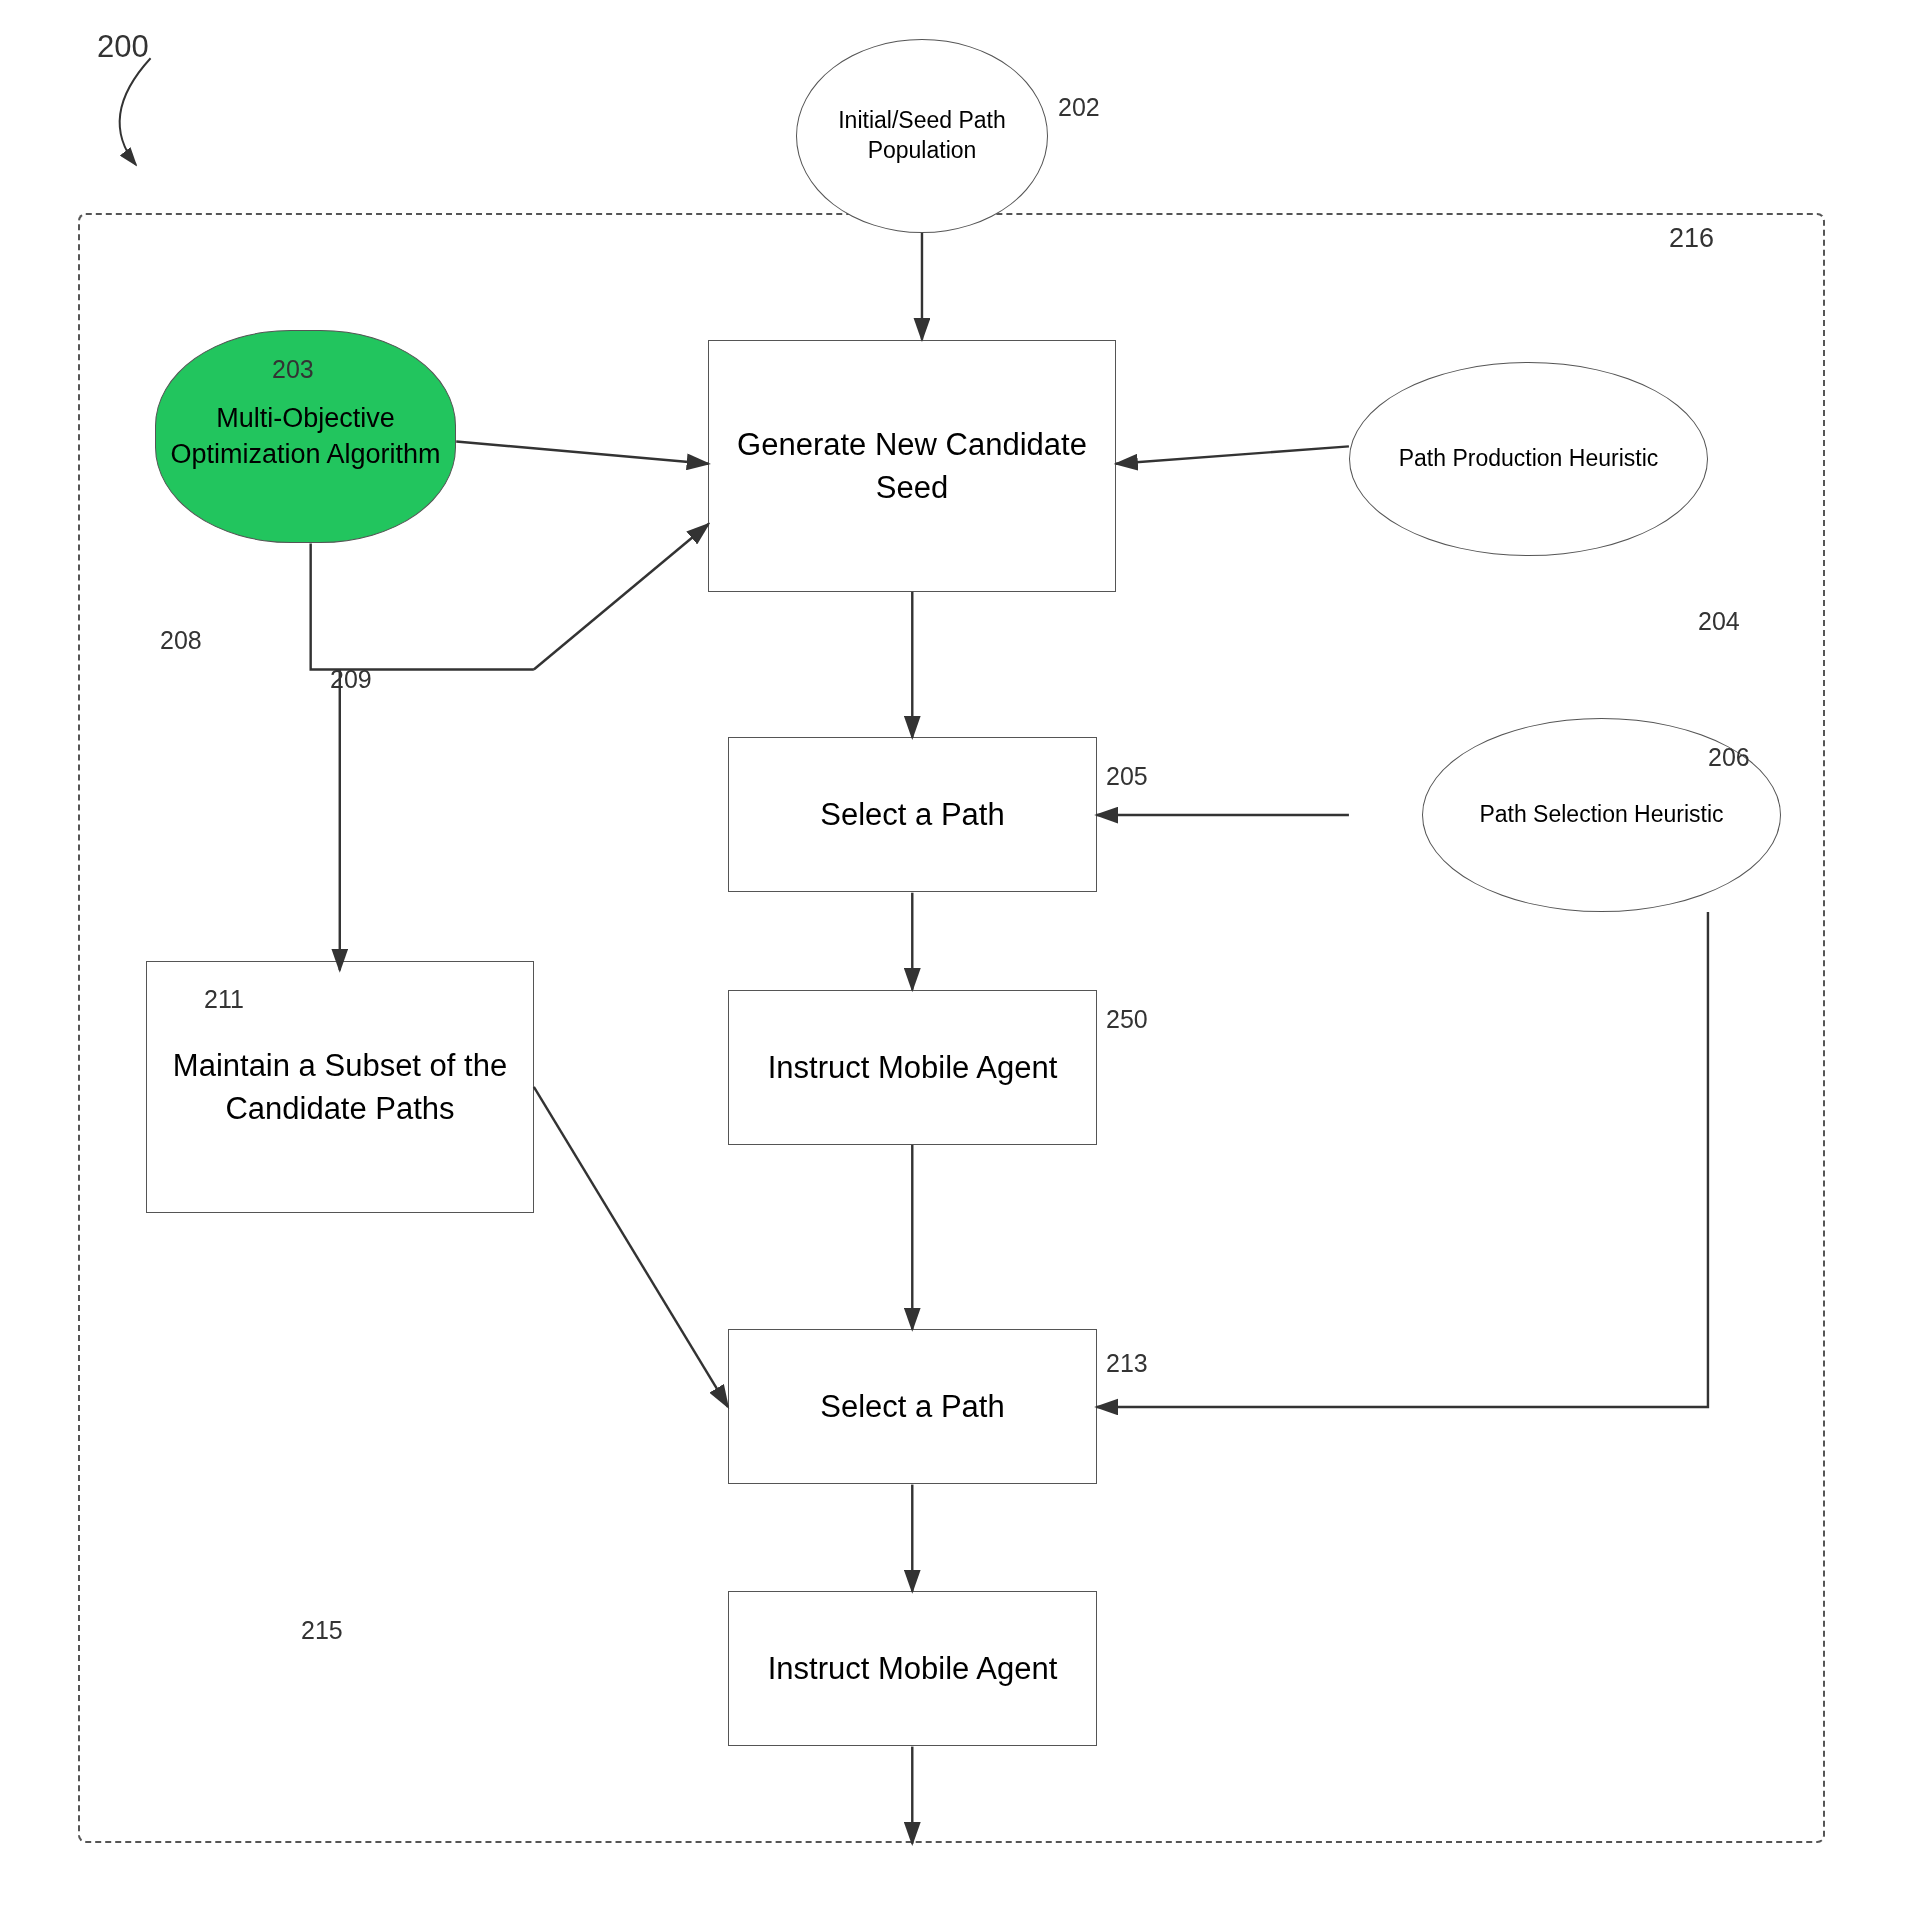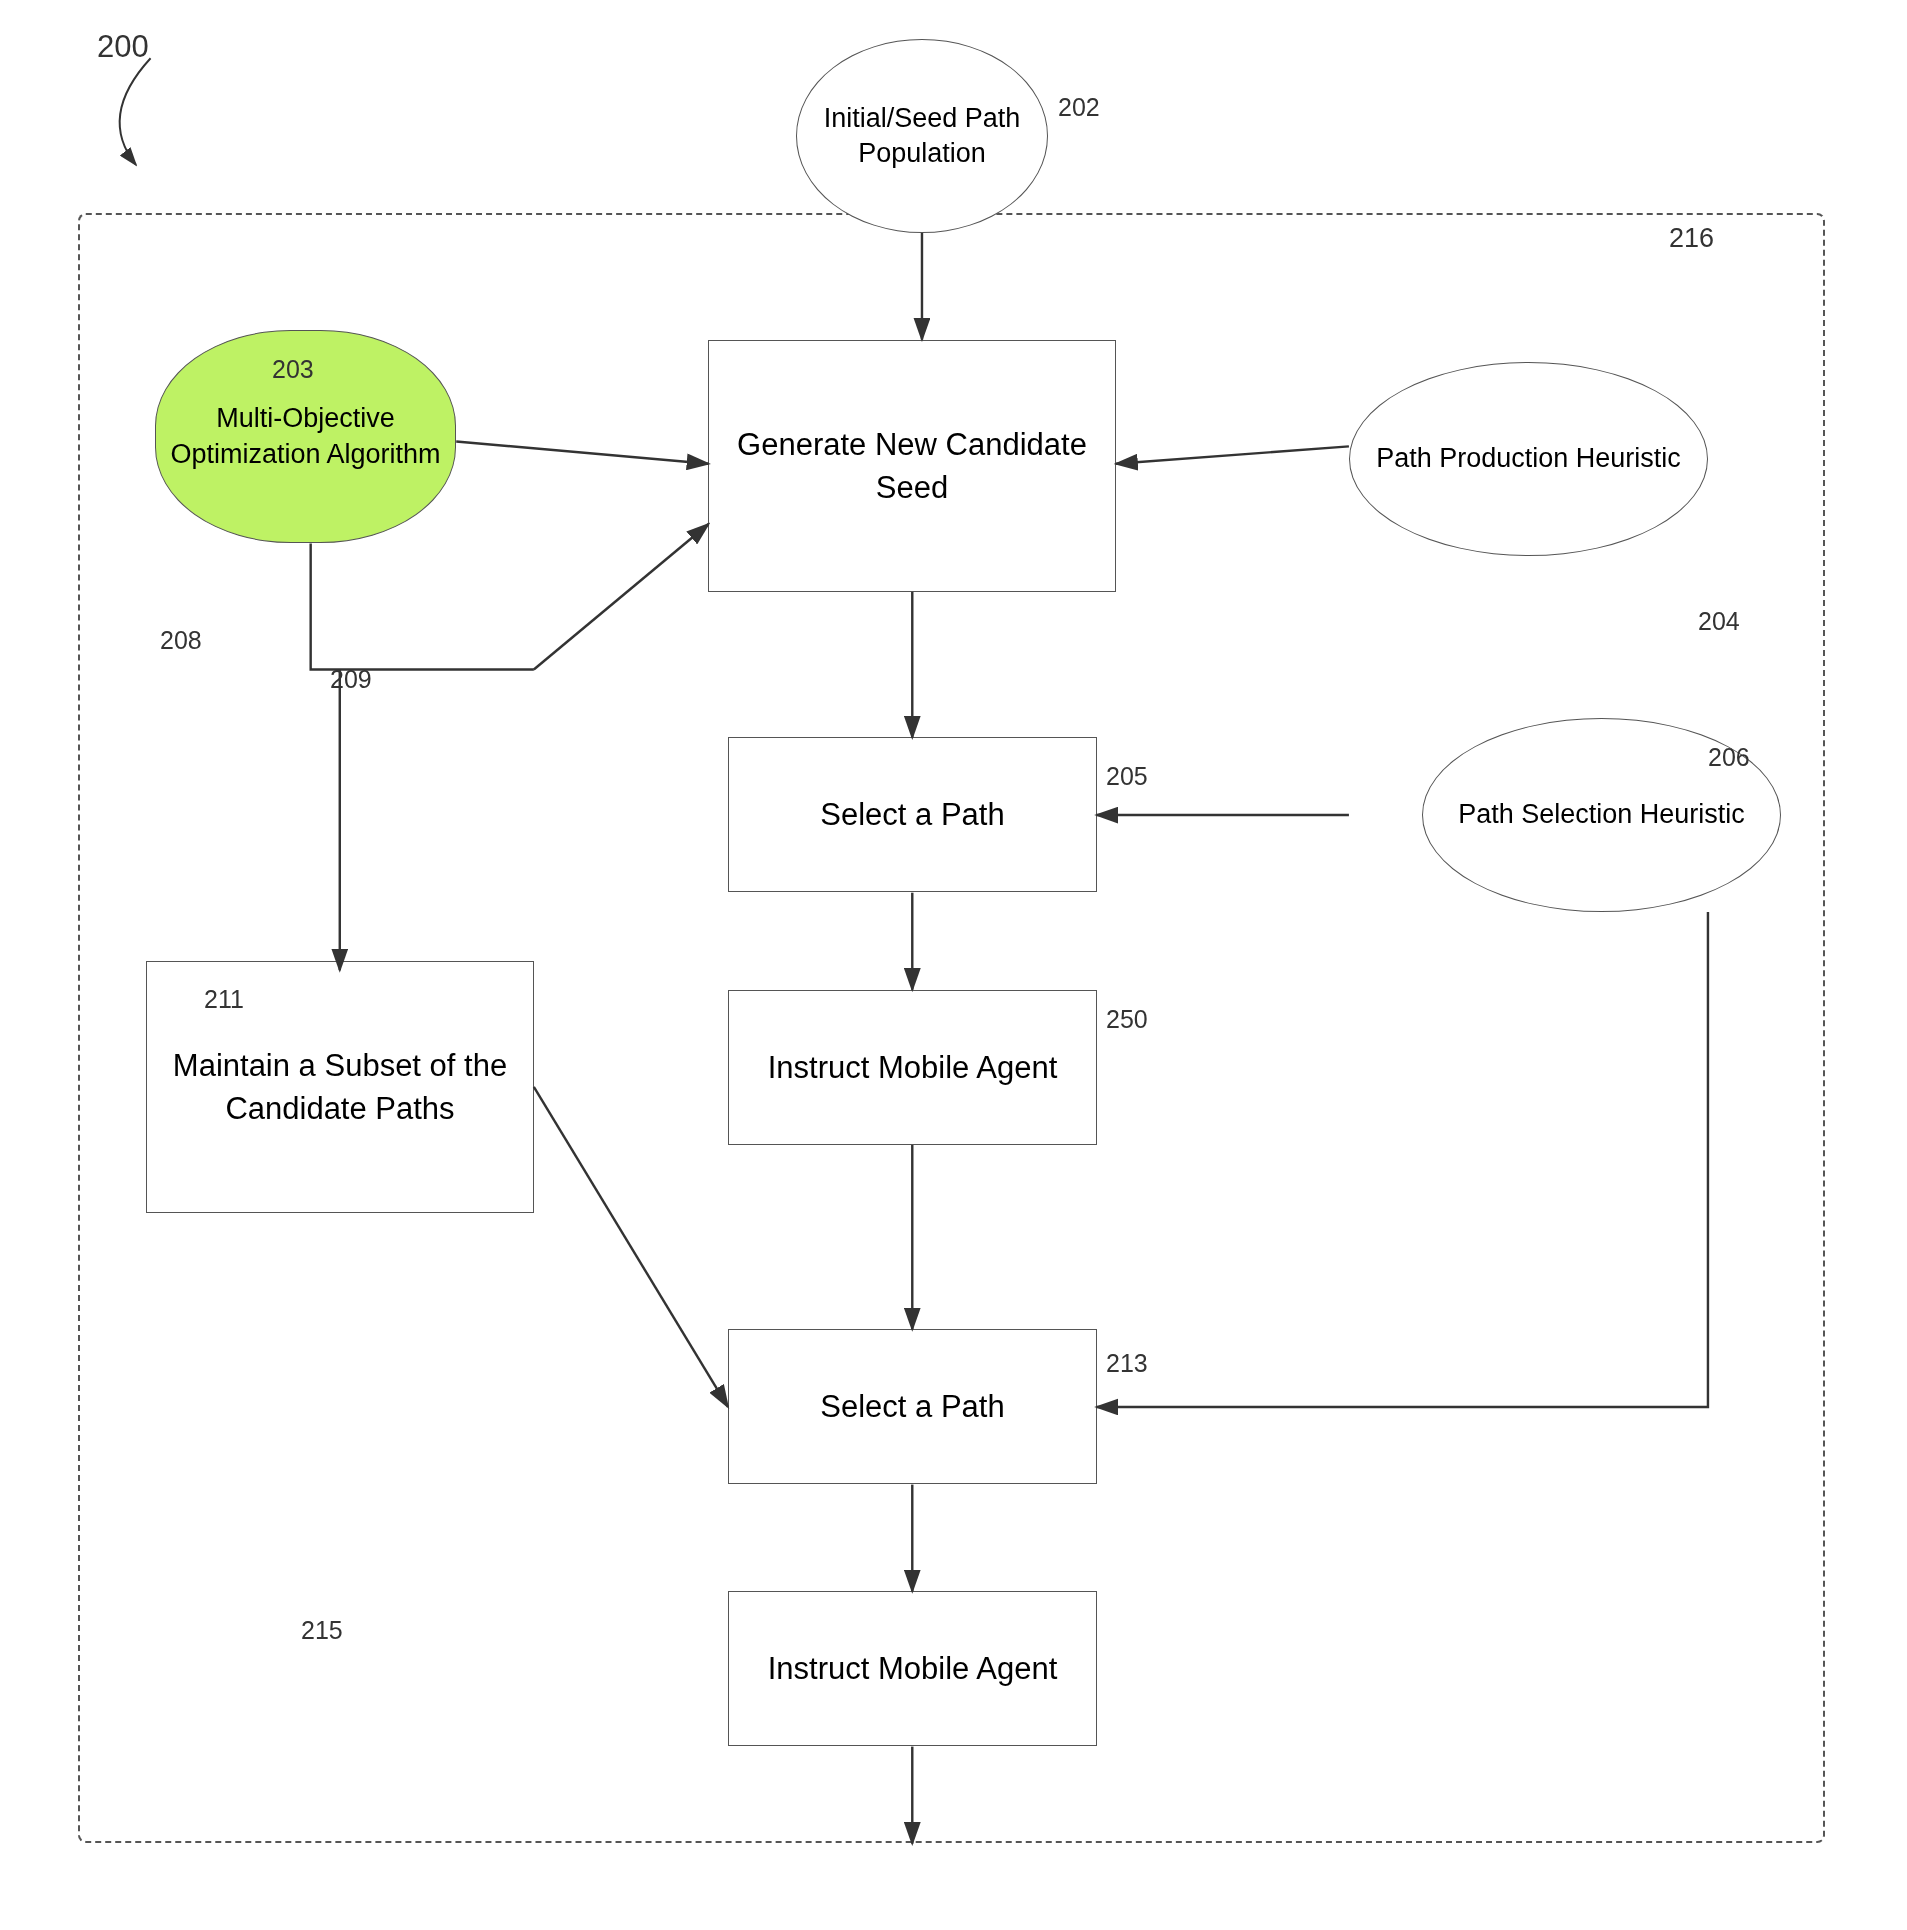--- a/index.html
+++ b/index.html
@@ -46,39 +46,39 @@
     
     .ellipse {
       position: absolute;
       border: 1.9px solid #555;
       border-radius: 50%;
       display: flex;
       align-items: center;
       justify-content: center;
       text-align: center;
       background: #fff;
-      font-size: 27px;
+      font-size: 23px;
       line-height: 1.3;
     }
     
     .rect-box {
       position: absolute;
       border: 1.9px solid #555;
       background: #fff;
       display: flex;
       align-items: center;
       justify-content: center;
       text-align: center;
       font-size: 31px;
       line-height: 1.4;
     }
     
     .cloud-shape {
       position: absolute;
-      background: #bef264;
+      background: #22c55e;
       border: 1.9px solid #555;
       border-radius: 50%;
       display: flex;
       align-items: center;
       justify-content: center;
       text-align: center;
       font-size: 27px;
       line-height: 1.3;
     }
     

